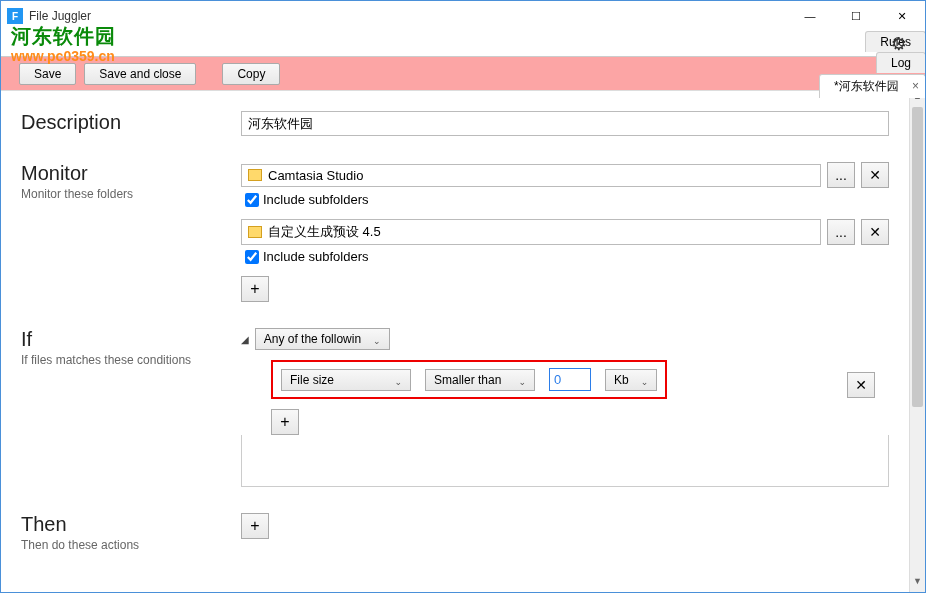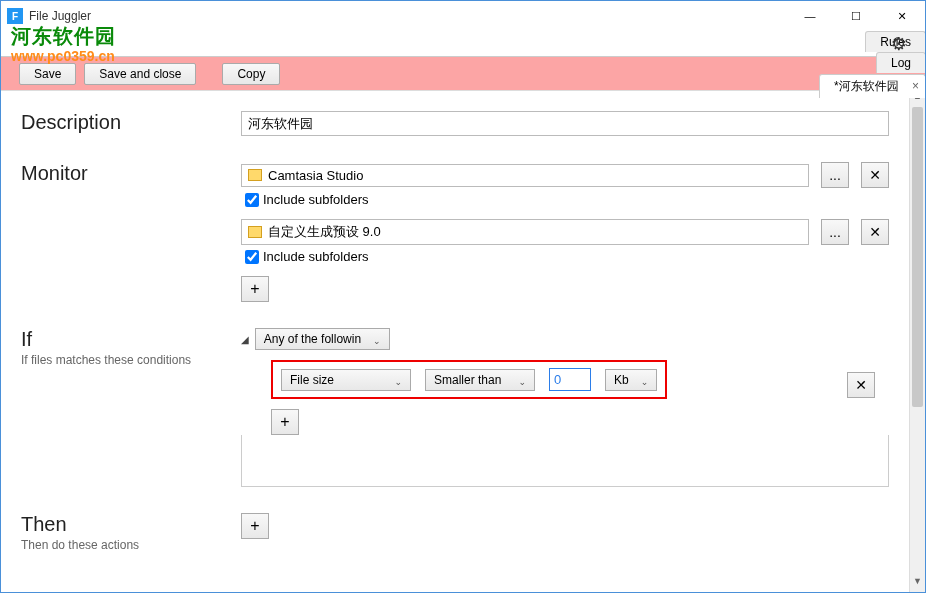--- a/index.html
+++ b/index.html
@@ -26,21 +26,21 @@
 
 .content { display: flex; height: calc(100% - 90px); overflow-y: auto; }
 .scroll-wrap { flex: 1; padding: 20px 20px 20px 20px; }
 .section { display: flex; margin-bottom: 26px; }
 .section-left { width: 220px; padding-right: 16px; }
 .section-title { font-size: 20px; color: #222; font-weight: 400; }
 .section-sub { font-size: 12px; color: #666; margin-top: 2px; }
 .section-right { flex: 1; }
 
 .text-input { width: 100%; padding: 4px 6px; font-size: 13px; border: 1px solid #bbb; background: #fff; }
-.folder-row { display: flex; align-items: center; gap: 12px; margin-bottom: 4px; }
+.folder-row { display: flex; align-items: center; gap: 6px; margin-bottom: 4px; }
 .folder-box { flex: 1; display: flex; align-items: center; border: 1px solid #bbb; background: #fff; padding: 3px 6px; font-size: 13px; }
 .folder-icon { width: 14px; height: 12px; background: #ffd96b; border: 1px solid #d4a020; margin-right: 6px; }
 .square-btn { width: 28px; height: 26px; background: linear-gradient(#f8f8f8,#e8e8e8); border: 1px solid #aaa; display: flex; align-items: center; justify-content: center; font-size: 14px; cursor: pointer; }
 .checkbox-row { display: flex; align-items: center; font-size: 13px; margin: 4px 0 12px 4px; gap: 4px; }
 .checkbox-row input { width: 14px; height: 14px; }
 .plus-btn { width: 28px; height: 26px; background: linear-gradient(#f8f8f8,#e8e8e8); border: 1px solid #aaa; display: flex; align-items: center; justify-content: center; font-size: 16px; cursor: pointer; }
 .if-header { display: flex; align-items: center; gap: 6px; margin-bottom: 10px; }
 .collapse-tri { font-size: 10px; color: #444; cursor: pointer; }
 .dropdown { padding: 3px 8px; font-size: 12px; background: linear-gradient(#f8f8f8,#e8e8e8); border: 1px solid #aaa; display: flex; align-items: flex-end; gap: 12px; cursor: pointer; }
 .dropdown .chev { font-size: 9px; color: #555; }
@@ -106,40 +106,41 @@
       <div class="section-title">Description</div>
     </div>
     <div class="section-right">
       <input class="text-input" value="河东软件园" style="">
     </div>
   </div>
 
   <div class="section">
     <div class="section-left">
       <div class="section-title">Monitor</div>
+      <div class="section-sub">Monitor these folders</div>
     </div>
     <div class="section-right">
 
       <div class="folder-row">
         <div class="folder-box">
           <span class="folder-icon"></span>
           <span>Camtasia Studio</span>
         </div>
         <div class="square-btn">...</div>
         <div class="square-btn">✕</div>
       </div>
       <label class="checkbox-row">
         <input type="checkbox" checked="" style="">
         <span>Include subfolders</span>
       </label>
 
       <div class="folder-row">
         <div class="folder-box">
           <span class="folder-icon"></span>
-          <span>自定义生成预设 9.0</span>
+          <span>自定义生成预设 4.5</span>
         </div>
         <div class="square-btn">...</div>
         <div class="square-btn">✕</div>
       </div>
       <label class="checkbox-row">
         <input type="checkbox" checked="" style="">
         <span>Include subfolders</span>
       </label>
       <div class="plus-btn">+</div>
     </div>

